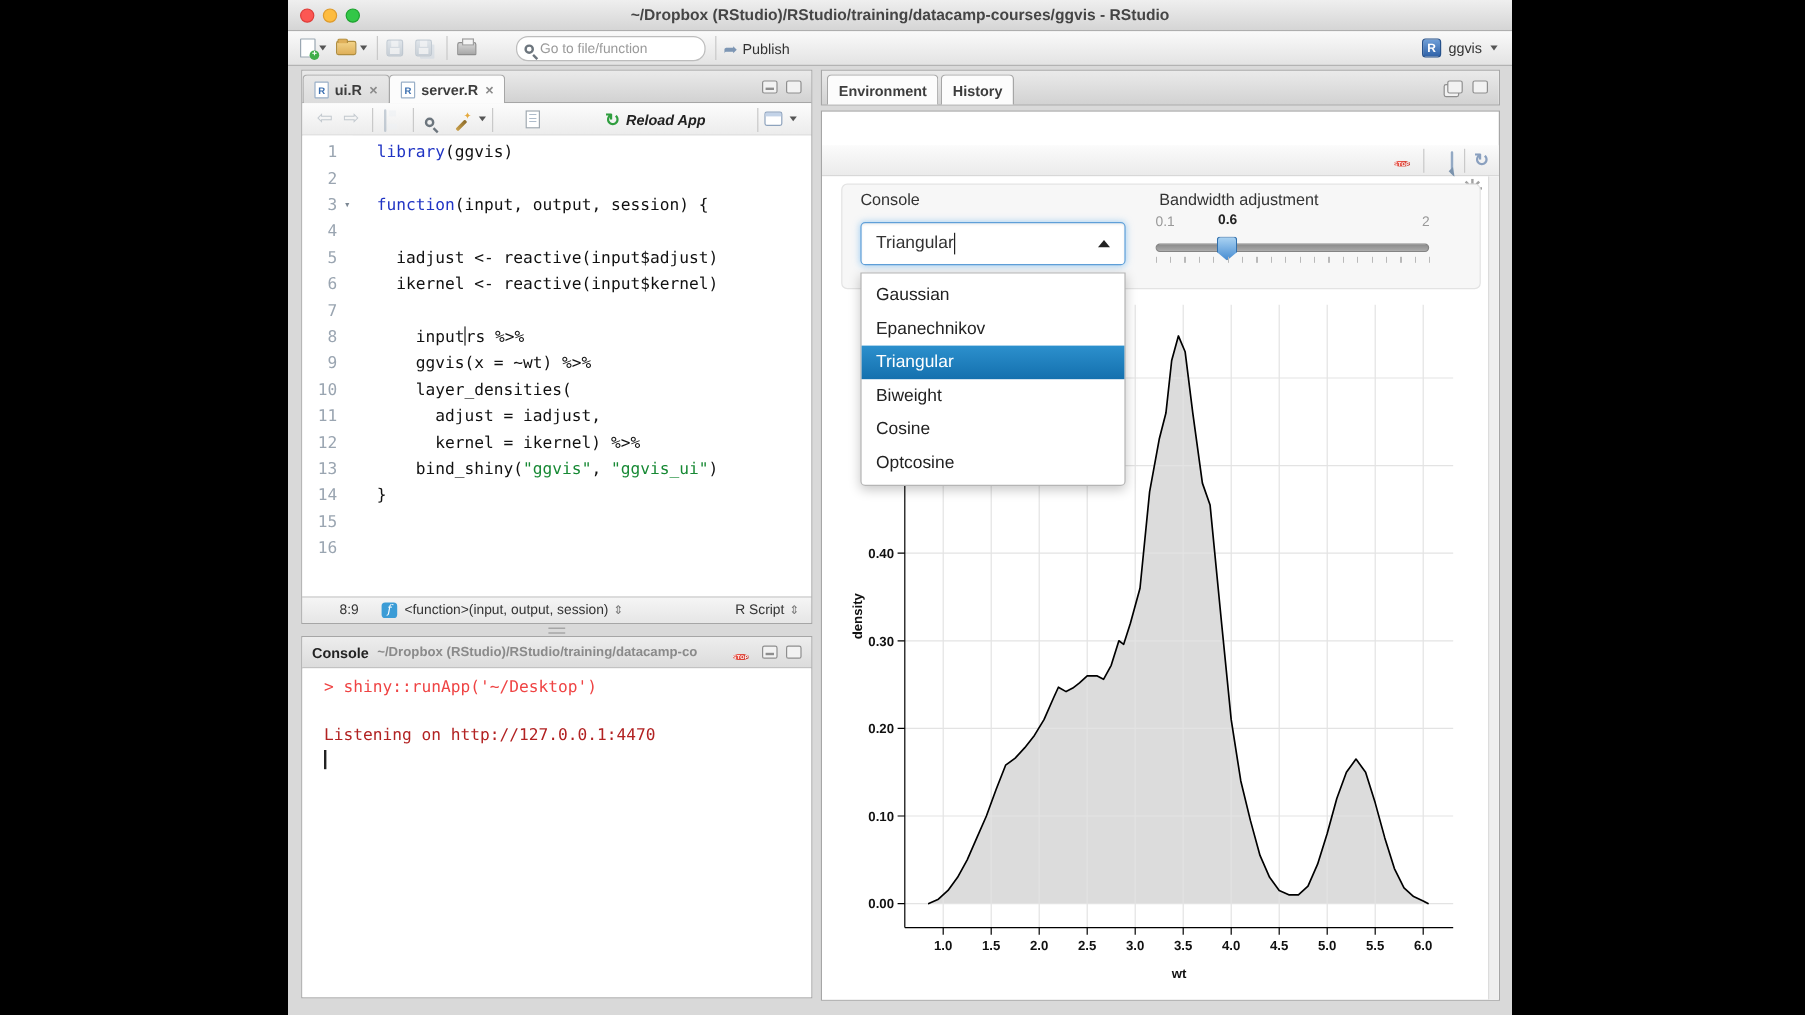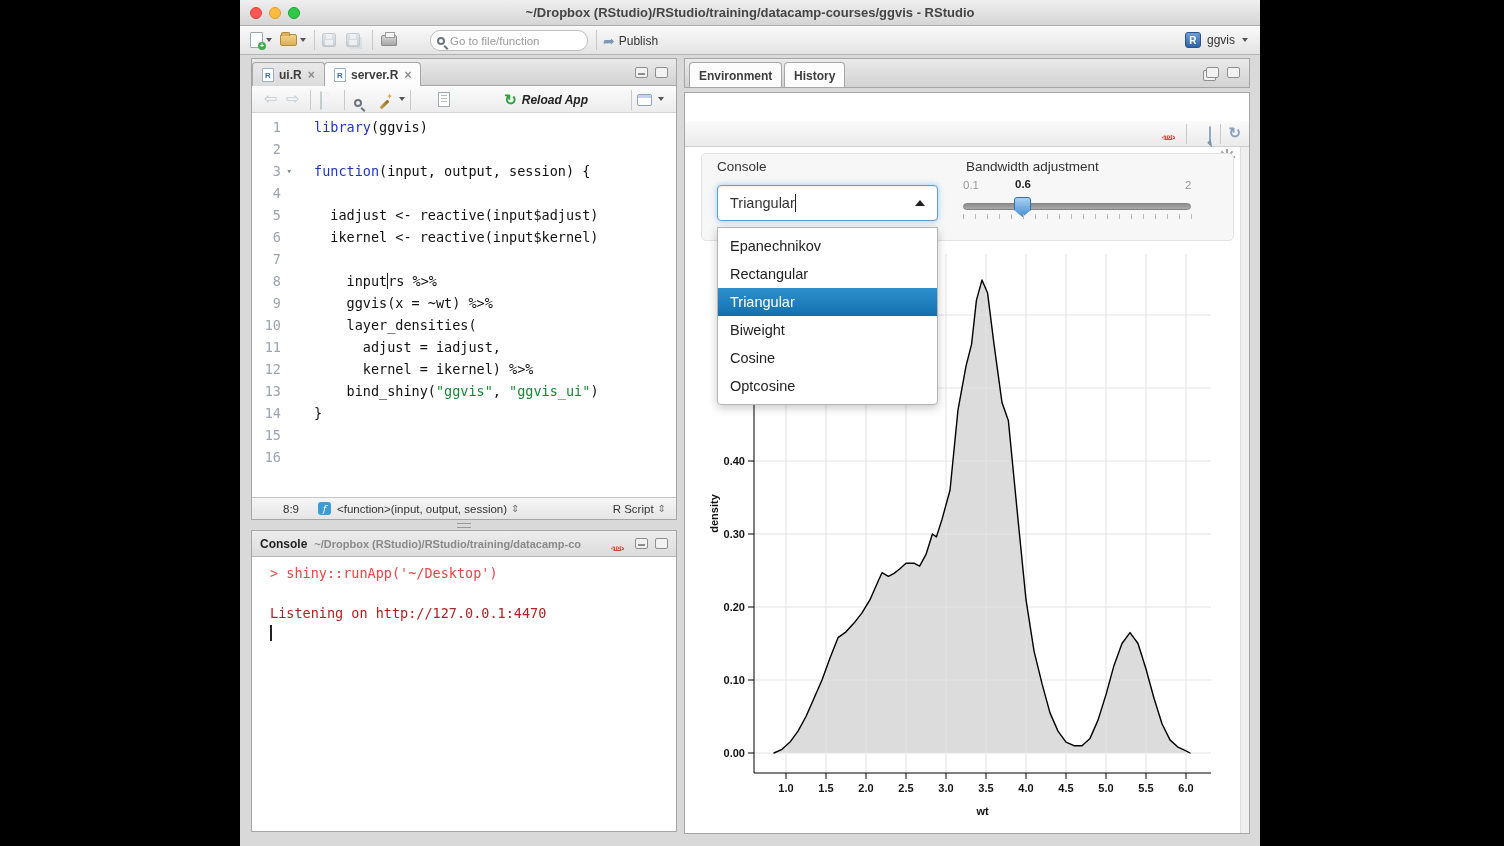--- a/index.html
+++ b/index.html
@@ -371,22 +371,22 @@
 
         <div class="ctl-label" style="left:281px; top:12px;">Bandwidth adjustment</div>
         <div class="slider-label" style="left:278px; top:32px;">0.1</div>
         <div class="slider-value" style="left:322px; top:31px; width:32px;">0.6</div>
         <div class="slider-label" style="left:500px; top:32px;">2</div>
         <div class="slider-track" style="left:278px; top:56px; width:228px;"></div>
         <div class="slider-handle" style="left:329px; top:50px;"></div>
         <div class="slider-ticks" style="left:278px; top:67px; width:229px;"></div>
 
         <div class="dropdown" style="left:32px; top:80px; width:221px;">
+          <div class="dd-item">Gaussian</div>
           <div class="dd-item">Epanechnikov</div>
-          <div class="dd-item">Rectangular</div>
           <div class="dd-item active">Triangular</div>
           <div class="dd-item">Biweight</div>
           <div class="dd-item">Cosine</div>
           <div class="dd-item">Optcosine</div>
         </div>
 
         <svg class="plot-svg" id="density-plot" style="left:16px; top:102px;" width="545" height="587">
             <polygon points="73,504 73,504 81,500.35 89,493.05 97,482.1 105,467.5 113,449.25 121,431 129,409.1 137,388.65999999999997 145,382.82 153,374.06 161,363.84000000000003 168.99999999999997,350.70000000000005 177,332.45000000000005 181,323.69 187.39999999999998,327.34000000000003 193,324.42 198.6,320.03999999999996 205,314.2 213,314.2 218.6,317.12 225,305.44 231.4,285 235.39999999999998,287.92 241,270.4 248.99999999999997,241.2 257,160.90000000000003 265,117.09999999999997 270.59999999999997,95.19999999999999 275.4,51.39999999999998 281,30.95999999999998 286.6,44.10000000000002 293,95.19999999999999 301,153.60000000000002 307.4,171.84999999999997 317,270.4 325,350.70000000000005 332.99999999999994,401.8 341,434.65 349,463.85 357,482.1 365,493.05 372.99999999999994,496.7 381.00000000000006,496.7 389,489.4 397.00000000000006,471.15 405,445.6 413,416.4 421.00000000000006,394.5 429,383.55 437.00000000000006,394.5 445,420.05 453,449.25 461.00000000000006,474.8 469,490.86 477.00000000000006,498.16 485,501.81 489,504 489,504" fill="#dcdcdc"></polygon>
             <line x1="85" x2="85" y1="5" y2="524" stroke="#e3e3e3" stroke-width="1"></line>
             <line x1="125" x2="125" y1="5" y2="524" stroke="#e3e3e3" stroke-width="1"></line>

